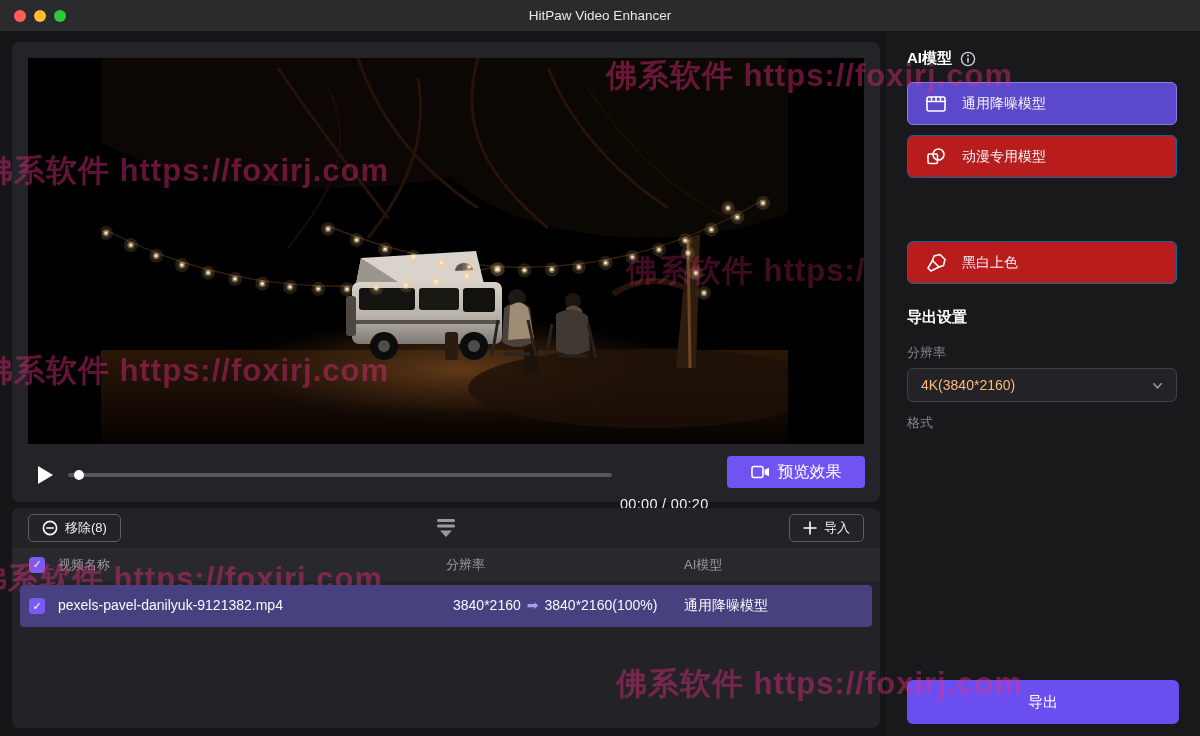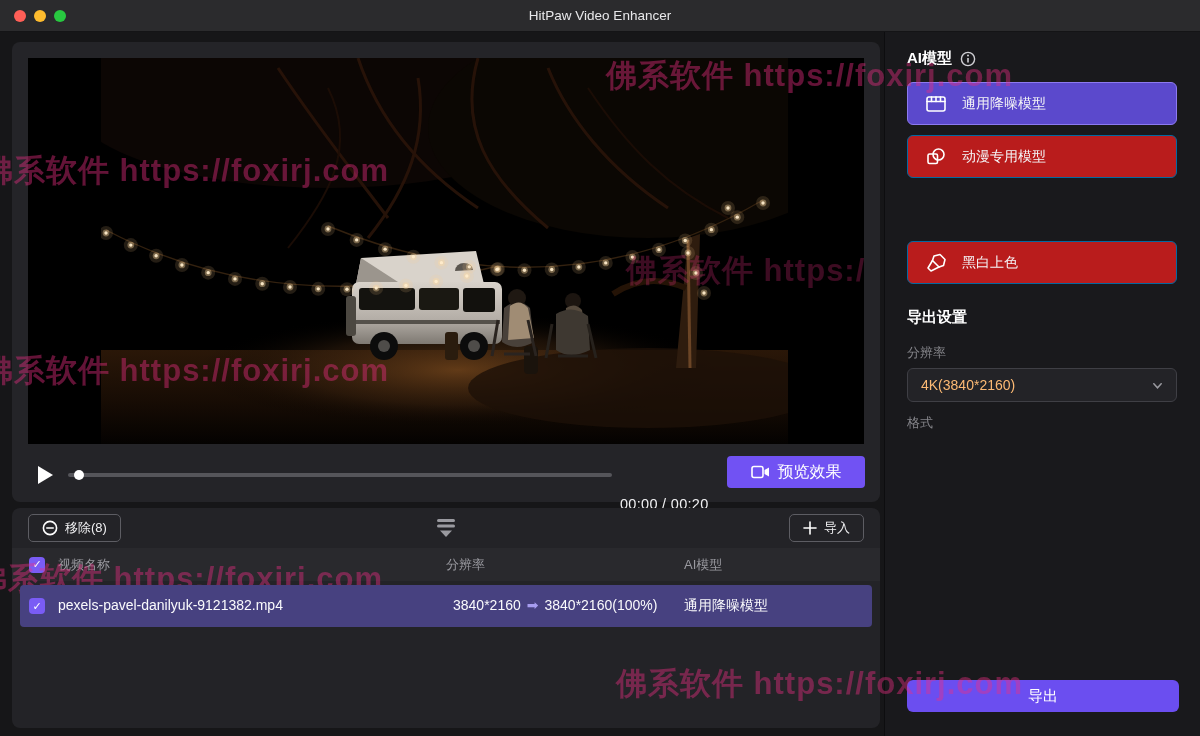--- a/index.html
+++ b/index.html
@@ -74,21 +74,21 @@
     display:flex; align-items:center; gap:15px; padding:0 17px; cursor:pointer; }
   .model-btn.selected { background:#5b49cc; border:1px solid #8d7af0; }
   .m1 { top:50px; } .m2 { top:103px; } .m3 { top:156px; } .m4 { top:209px; }
   .field-label { position:absolute; left:22px; font-size:13px; color:#85858a; }
   .res-label { top:312px; } .fmt-label { top:382px; }
   .select-box { position:absolute; left:22px; width:270px; height:34px; background:#232327;
     border:1px solid #3f3f45; border-radius:6px; color:#fdba74; font-size:14px;
     display:flex; align-items:center; padding:0 13px; cursor:pointer; }
   .sel-res { top:336px; } .sel-fmt { top:406px; }
   .chev { margin-left:auto; width:11px; height:11px; }
-  .export-btn { position:absolute; left:22px; top:648px; width:272px; height:32px;
+  .export-btn { position:absolute; left:22px; top:648px; width:272px; height:44px;
     background:#6b4ef0; border:none; border-radius:6px; color:#fff; font-size:15px;
     cursor:pointer; }
 
   
   .wm { position:absolute; font-size:31px; font-weight:bold; letter-spacing:1px;
     white-space:nowrap; color:rgba(236,45,130,0.42); pointer-events:none; z-index:40; }
   .wm1 { left:606px; top:55px; }
   .wm2 { left:-18px; top:150px; }
   .wm3 { left:598px; top:192px; color:rgba(236,45,130,0.26); z-index:2; } 
   .wm4 { left:-18px; top:350px; }

